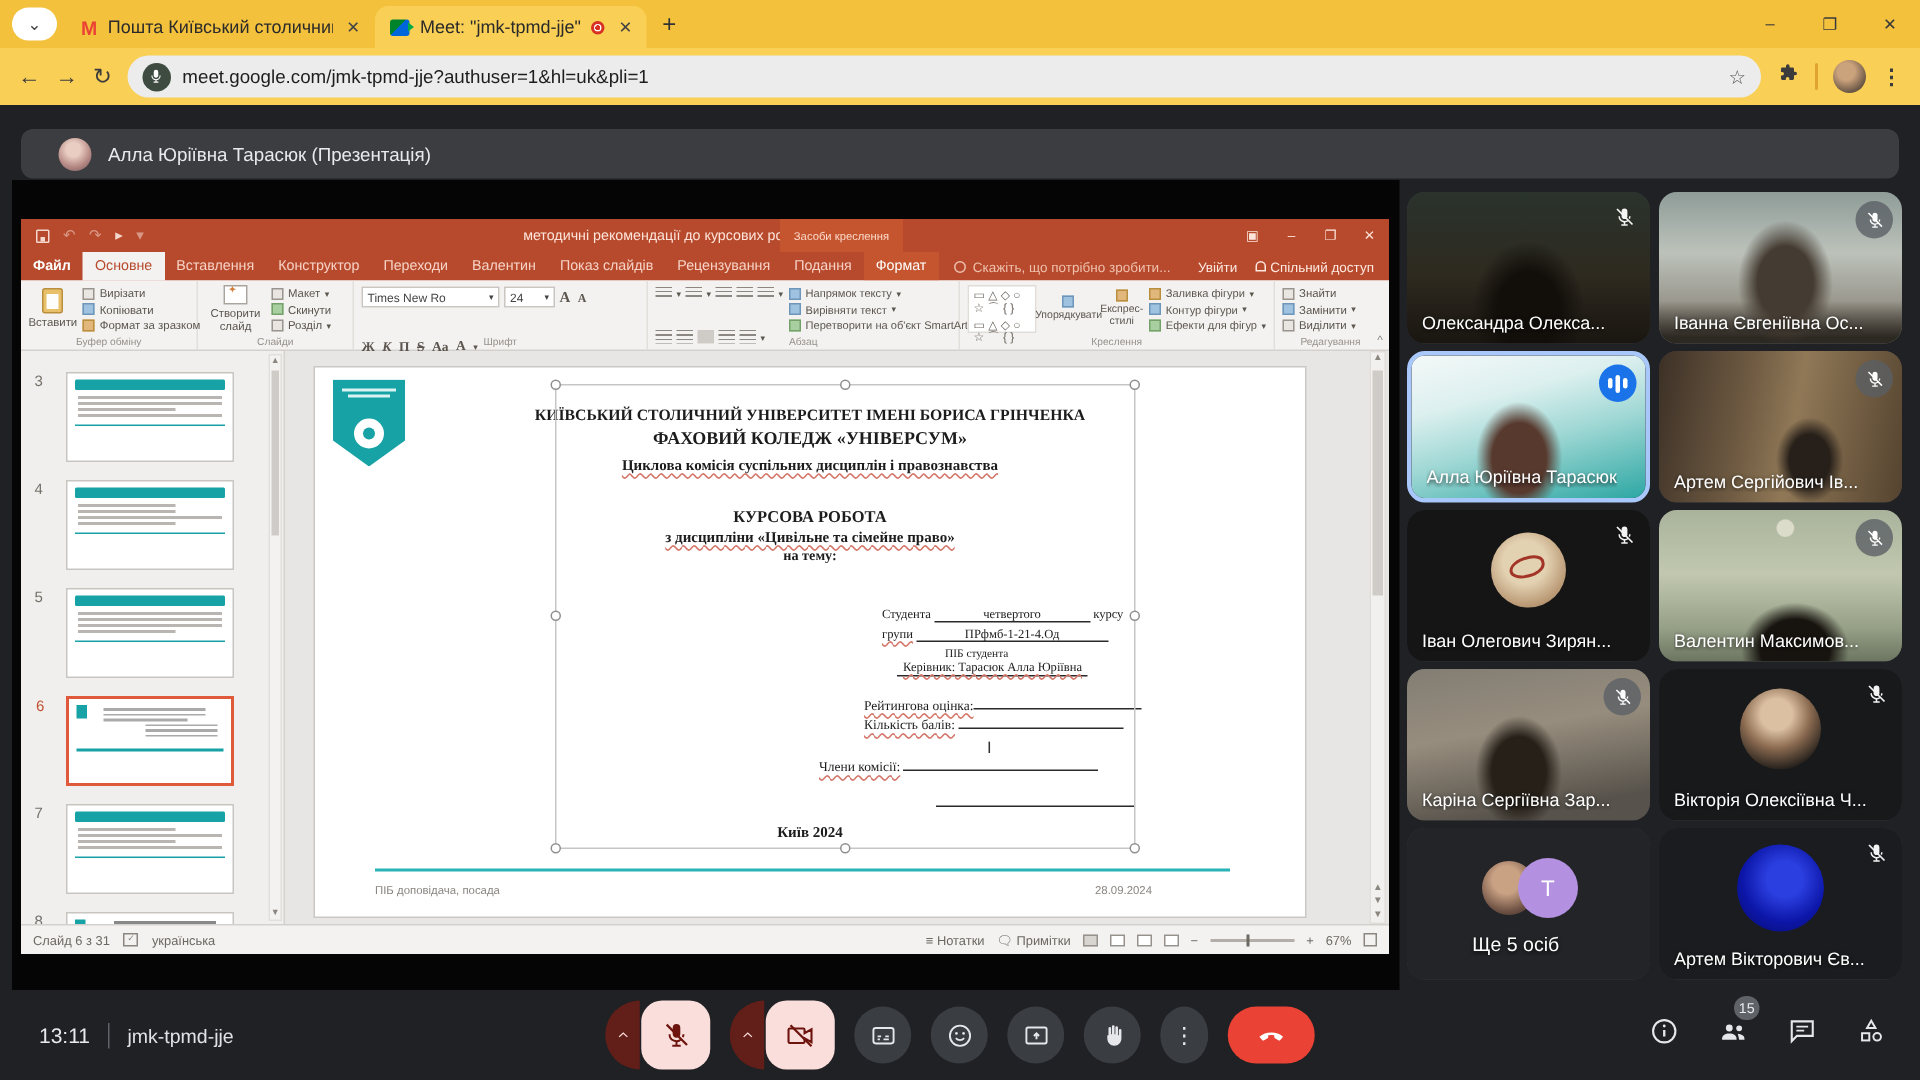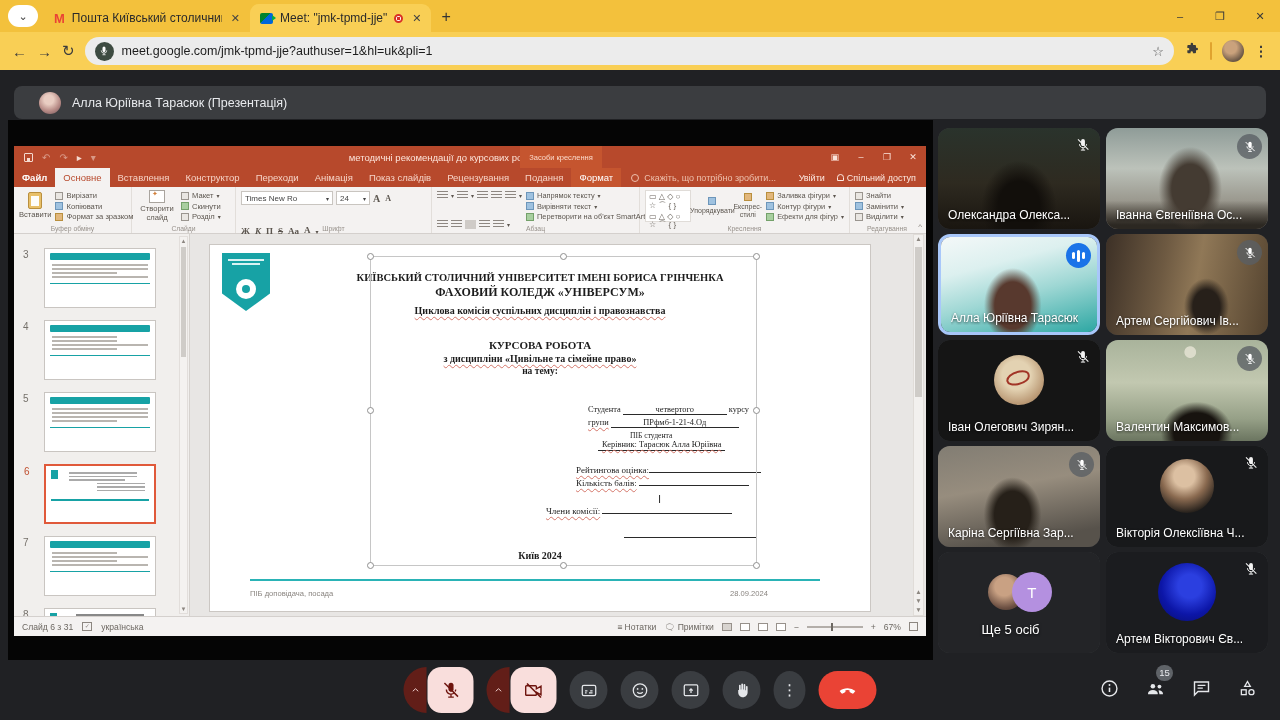--- a/index.html
+++ b/index.html
@@ -319,21 +319,21 @@
           <span>✕</span>
         </div>
       </div>
 
       <div class="pm">
         <span class="mtab file">Файл</span>
         <span class="mtab on">Основне</span>
         <span class="mtab">Вставлення</span>
         <span class="mtab">Конструктор</span>
         <span class="mtab">Переходи</span>
-        <span class="mtab">Анімація</span>
+        <span class="mtab">Валентин</span>
         <span class="mtab">Показ слайдів</span>
         <span class="mtab">Рецензування</span>
         <span class="mtab">Подання</span>
         <span class="mtab ctx">Формат</span>
         <span class="tellme">
             <i class="bulb"></i>
             <span>Скажіть, що потрібно зробити...</span>
           </span>
         <span class="pm-right">
           <span>Увійти</span>
@@ -747,20 +747,25 @@
   <div class="tile t-artv" style="left:1106px;top:482px">
     <div class="vid"></div>
     <span class="cav" style="width:58px;height:58px;background:radial-gradient(circle at 55% 40%,#2b3fe0 25%,#0c16a8 60%,#070c66 100%)"></span>
     <span class="mic-plain"><svg viewBox="0 0 24 24">
           <use href="#micoff"></use>
         </svg></span>
     <span class="name">Артем Вікторович Єв...</span>
   </div>
 
   <div class="bar">
+    <div class="bar-left">
+      <span class="time">13:11</span>
+      <span class="bsep"></span>
+      <span class="code">jmk-tpmd-jje</span>
+    </div>
     <div class="ctr">
       <div class="split">
         <span class="chev">
             <svg viewBox="0 0 24 24">
               <use href="#chev"></use>
             </svg>
           </span>
         <span class="act">
             <svg viewBox="0 0 24 24">
               <use href="#micoff"></use>

